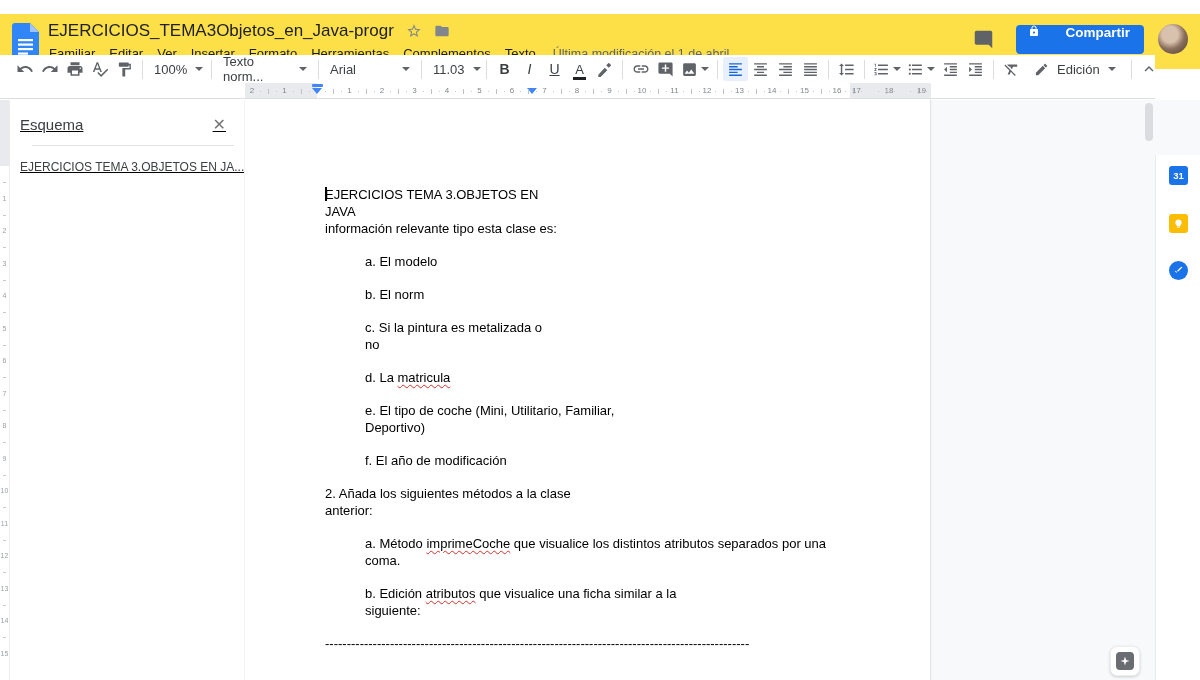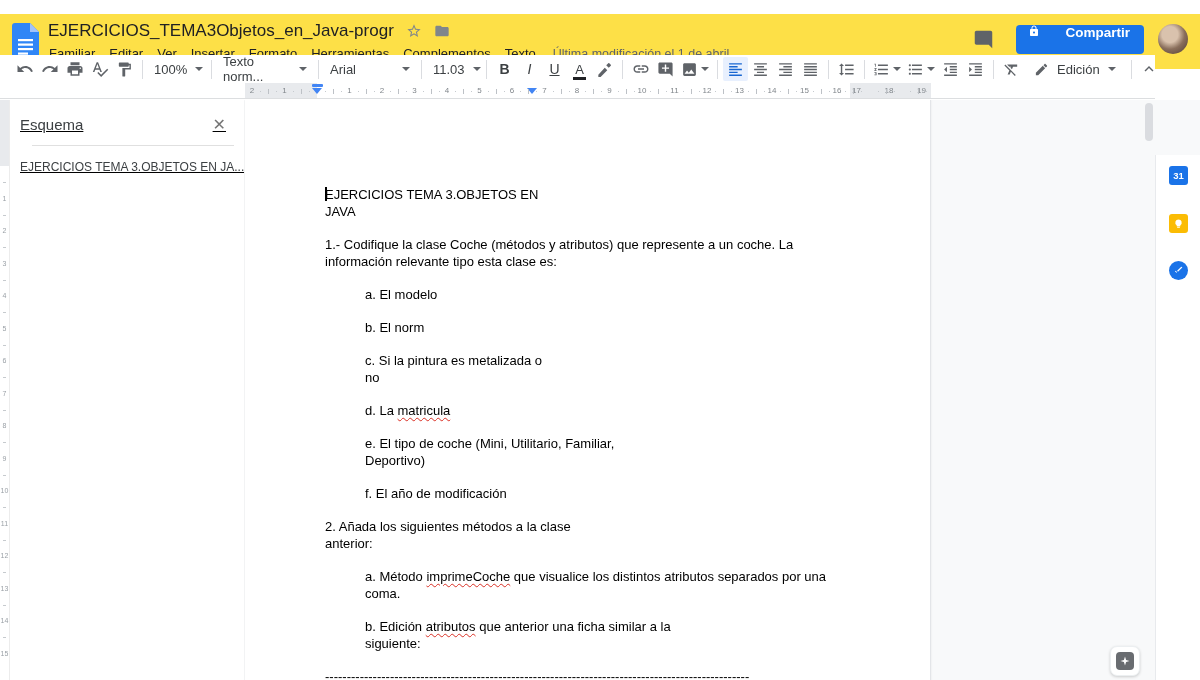--- a/index.html
+++ b/index.html
@@ -444,35 +444,34 @@
     <div id="outline-items">
         <div class="outline-item">EJERCICIOS TEMA 3.OBJETOS EN JA...</div>
       </div>
   </div>
 
   <div class="docarea">
     <div class="page">
       <div class="page-content" id="page-content">
           <div class="dline"><span class="caret"></span><span>EJERCICIOS TEMA 3.OBJETOS EN</span></div>
           <div class="dline"><span>JAVA</span></div>
-          <div class="dline gap"><span>1.- Codifique la clase Coche (métodos y atributos) que represente a un coche. La</span></div>
           <div class="dline"><span>información relevante tipo esta clase es:</span></div>
           <div class="dline ind1 gap"><span>a. El modelo</span></div>
           <div class="dline ind1 gap"><span>b. El norm</span></div>
           <div class="dline ind1 gap"><span>c. Si la pintura es metalizada o</span></div>
           <div class="dline ind1"><span>no</span></div>
           <div class="dline ind1 gap"><span>d. La </span><span class="missp">matricula</span></div>
           <div class="dline ind1 gap"><span>e. El tipo de coche (Mini, Utilitario, Familiar,</span></div>
           <div class="dline ind1"><span>Deportivo)</span></div>
           <div class="dline ind1 gap"><span>f. El año de modificación</span></div>
           <div class="dline gap"><span>2. Añada los siguientes métodos a la clase</span></div>
           <div class="dline"><span>anterior:</span></div>
           <div class="dline ind1 gap"><span>a. Método </span><span class="missp">imprimeCoche</span><span> que visualice los distintos atributos separados por una</span></div>
           <div class="dline ind1"><span>coma.</span></div>
-          <div class="dline ind1 gap"><span>b. Edición </span><span class="missp">atributos</span><span> que anterior una ficha similar a la</span></div>
+          <div class="dline ind1 gap"><span>b. Edición </span><span class="missp">atributos</span><span> que visualice una ficha similar a la</span></div>
           <div class="dline ind1"><span>siguiente:</span></div>
           <div class="dline gap"><span>--------------------------------------------------------------------------------------------------</span></div>
         </div>
     </div>
     <div class="explore-btn">
       <div class="explore-glyph">
         <svg width="12" height="12" viewBox="0 0 24 24" fill="#fff">
             <path d="M12 3l2.2 6.8L21 12l-6.8 2.2L12 21l-2.2-6.8L3 12l6.8-2.2z"></path>
           </svg>
       </div>

